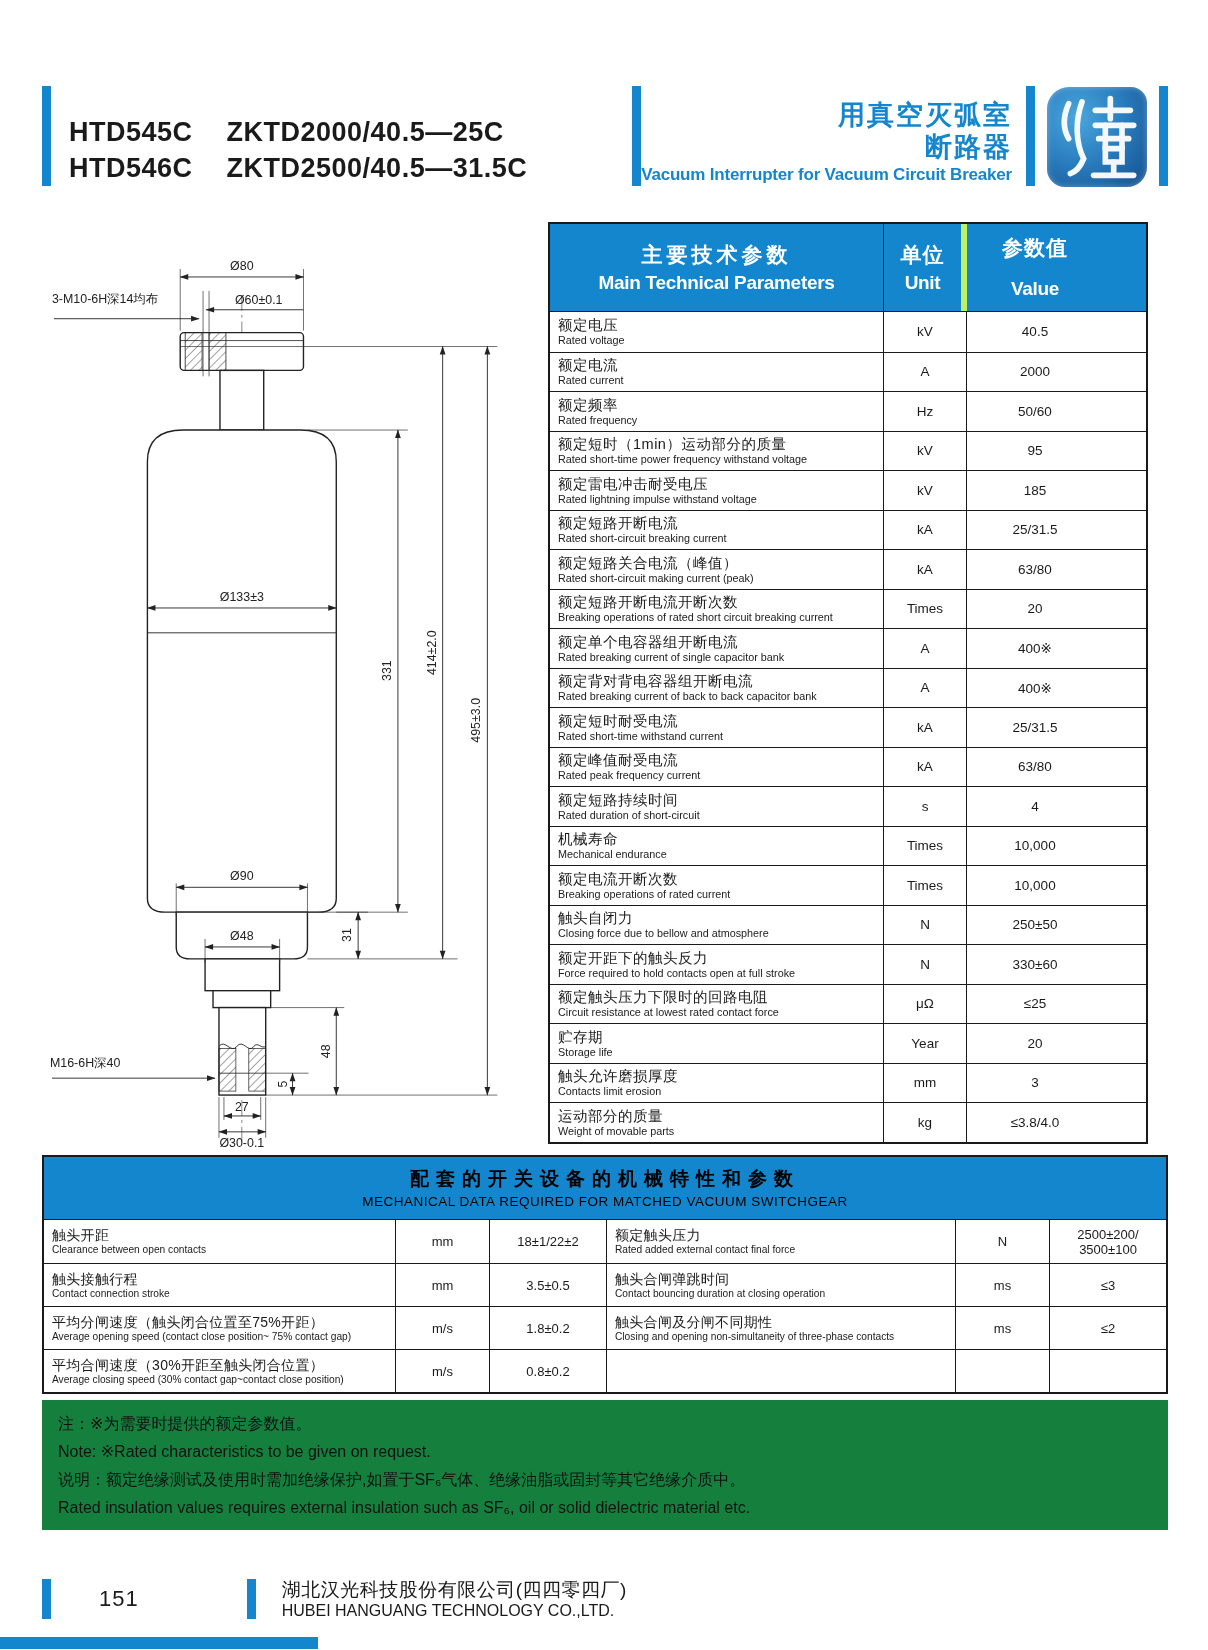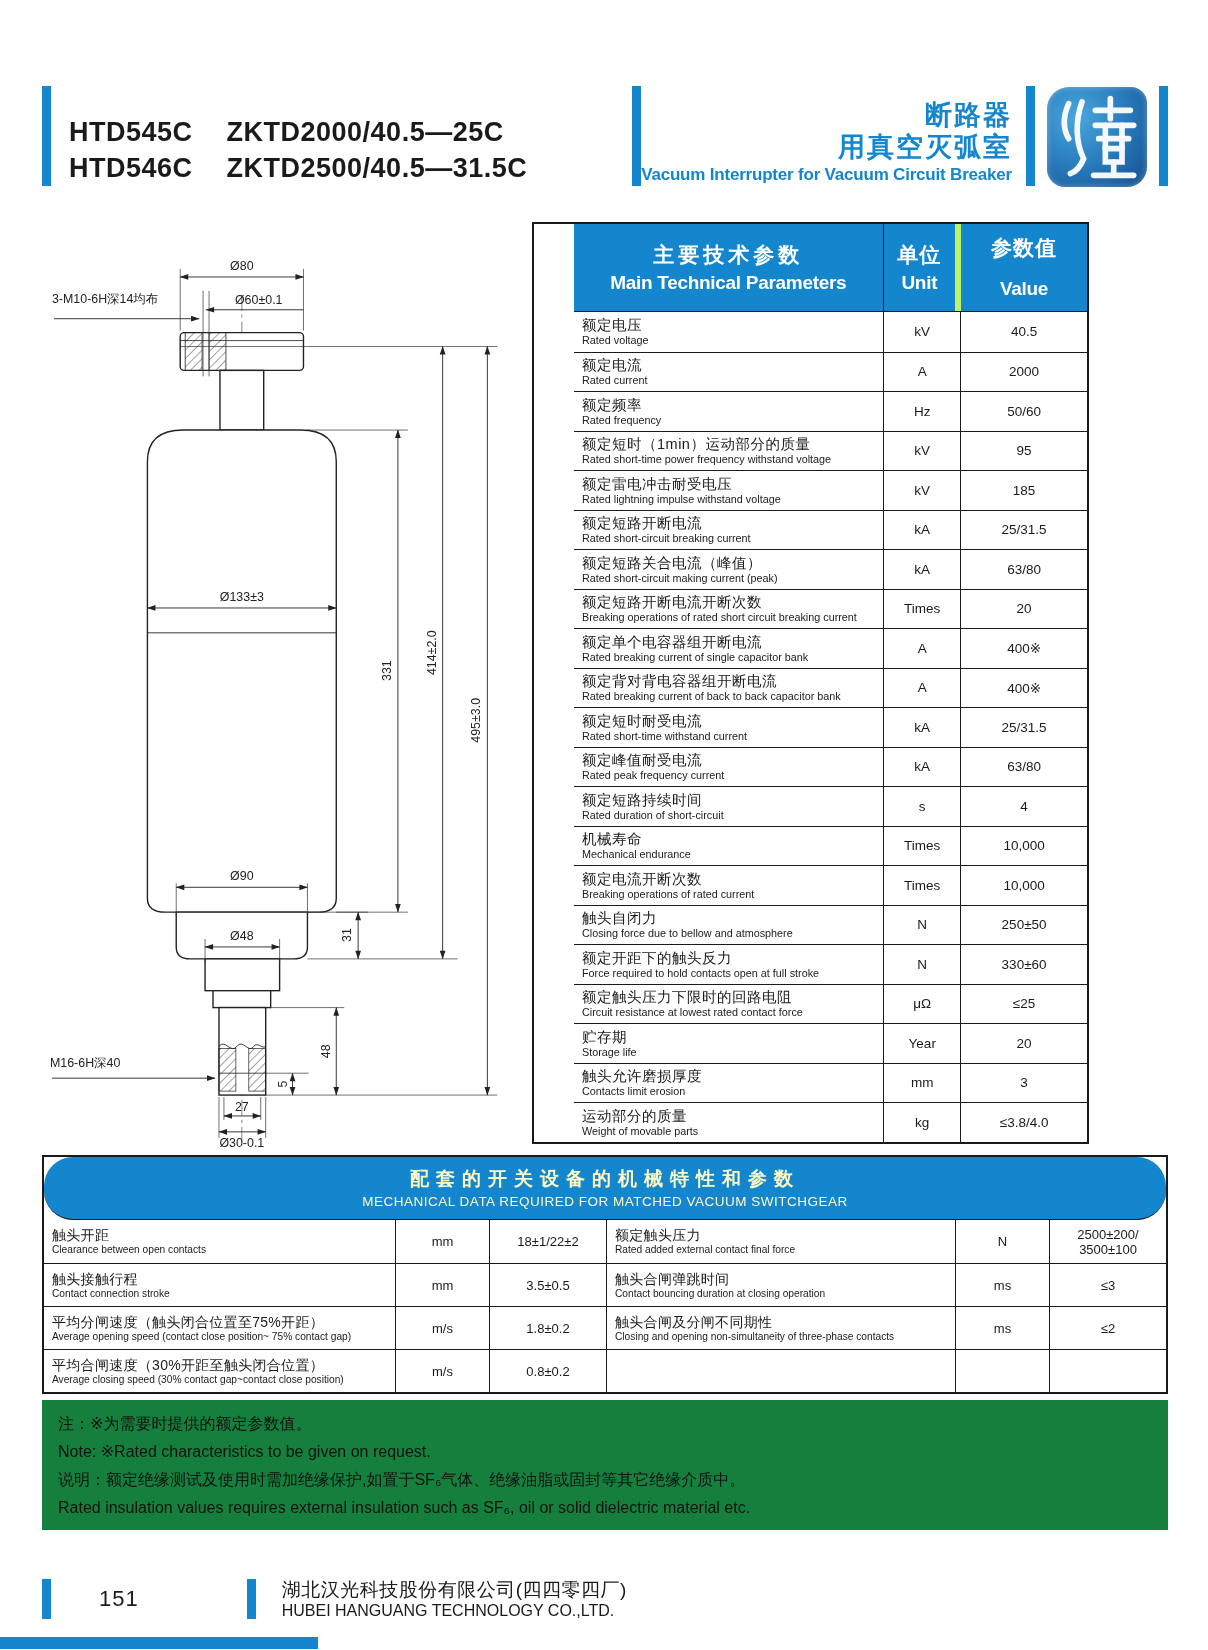--- a/index.html
+++ b/index.html
@@ -20,40 +20,40 @@
   .title-en { font-size:17px; font-weight:bold; line-height:24px; letter-spacing:-0.2px; }
   .logo-wrap { display:flex; align-items:center; margin:0 12px; }
   .seal { width:100px; height:100px; border-radius:22% 16% 20% 18%; background:radial-gradient(circle at 30% 30%, #4aa6dd 0%, #2b7fc0 45%, #1b5fa0 80%, #174f88 100%); box-shadow:inset 0 0 6px rgba(255,255,255,.35); }
 
   
   .drawing { position:absolute; left:48px; top:224px; width:502px; height:927px; }
   .drawing svg { width:100%; height:100%; }
   .drawing text { font-size:12.5px; fill:#222; }
 
   
-  .mtable { position:absolute; left:532px; top:222px; width:557px; border:2px solid #1a1a1a; background:#fff;padding-left:40px; }
+  .mtable { position:absolute; left:548px; top:222px; width:600px; border:2px solid #1a1a1a; background:#fff; }
   .mt-head { display:flex; height:88px; background:var(--accent); color:#fff; text-align:center; border-bottom:1px solid #1a1a1a; }
   .mt-head .hc { display:flex; flex-direction:column; justify-content:center; }
   .hc-param { width:334px; border-right:1px solid #1a1a1a; }
   .hc-unit  { width:83px;  border-right:6px solid #bef264; }
   .hc-value { width:136px;gap:13px; }
   .hz { font-size:21px; font-weight:bold; letter-spacing:4px; line-height:30px; }
   .he { font-size:19px; font-weight:bold; line-height:26px; letter-spacing:-0.3px; }
   .trow { display:flex; height:39.5px; border-top:1px solid #1a1a1a; }
   .trow:first-child { border-top:none; }
   .cell { overflow:hidden; }
   .cell.param { width:334px; border-right:1px solid #1a1a1a; display:flex; flex-direction:column; justify-content:center; padding:2px 8px; }
   .cell.unit  { width:83px;  border-right:1px solid #1a1a1a; display:flex; align-items:center; justify-content:center; font-size:13.5px; }
   .cell.value { width:136px; display:flex; align-items:center; justify-content:center; font-size:13.5px; }
   .p-zh { font-size:14.5px; line-height:17px; letter-spacing:.5px; white-space:nowrap; }
   .p-en { font-size:10.8px; line-height:12px; color:#202020; white-space:nowrap; }
 
   
   .mech { position:absolute; left:42px; top:1155px; width:1126px; border:2px solid #1a1a1a; }
-  .mech-band { background:var(--accent); color:#fef9c3; text-align:center; padding:9px 0 8px; border-bottom:1px solid #1a1a1a;border-radius:29px; }
+  .mech-band { background:var(--accent); color:#000000; text-align:center; padding:9px 0 8px; border-bottom:1px solid #1a1a1a; }
   .mech-zh { font-size:19px; font-weight:bold; letter-spacing:7px; line-height:26px; }
   .mech-en { font-size:13.5px; line-height:19px; letter-spacing:.5px; }
   .mgrid { display:grid; grid-template-columns:351px 94px 117px 349px 94px 117px; }
   .mcell { border-top:1px solid #1a1a1a; border-left:1px solid #1a1a1a; min-height:43px; display:flex; align-items:center; justify-content:center; font-size:13px; padding:2px 4px; }
   .mcell:nth-child(6n+1) { border-left:none; }
   .mgrid .mcell:nth-child(-n+6) { border-top:none; }
   .mcell.mparam { flex-direction:column; align-items:flex-start; justify-content:center; padding:3px 8px; }
   .m-zh { font-size:14px; line-height:17px; letter-spacing:.3px; white-space:nowrap; }
   .m-en { font-size:10.2px; line-height:12px; white-space:nowrap; }
   .mcell.mvalue { text-align:center; }
@@ -85,22 +85,22 @@
       <div class="model-line">
         <span>HTD545C</span><span class="type">ZKTD2000/40.5—25C</span>
       </div>
       <div class="model-line">
         <span>HTD546C</span><span class="type">ZKTD2500/40.5—31.5C</span>
       </div>
     </div>
     <div class="head-right">
       <div class="vbar tall"></div>
       <div class="titles">
+        <div class="title-zh">用真空灭弧室</div>
         <div class="title-zh">断路器</div>
-        <div class="title-zh">用真空灭弧室</div>
         <div class="title-en">Vacuum Interrupter for Vacuum Circuit Breaker</div>
       </div>
       <div class="vbar tall"></div>
       <div class="logo-wrap">
         <div class="seal">
           <svg viewBox="0 0 60 60" width="100" height="100">
             <g stroke="#fff" stroke-width="3.4" stroke-linecap="round" fill="none" opacity="0.95">
               <path d="M13,10 c-3.5,8 -3.5,15 0,21"></path>
               <path d="M21,9 c-4,11 -4,24 1,34 c-2,5 -5,8 -8,9"></path>
               <path d="M38,7 v12"></path>

